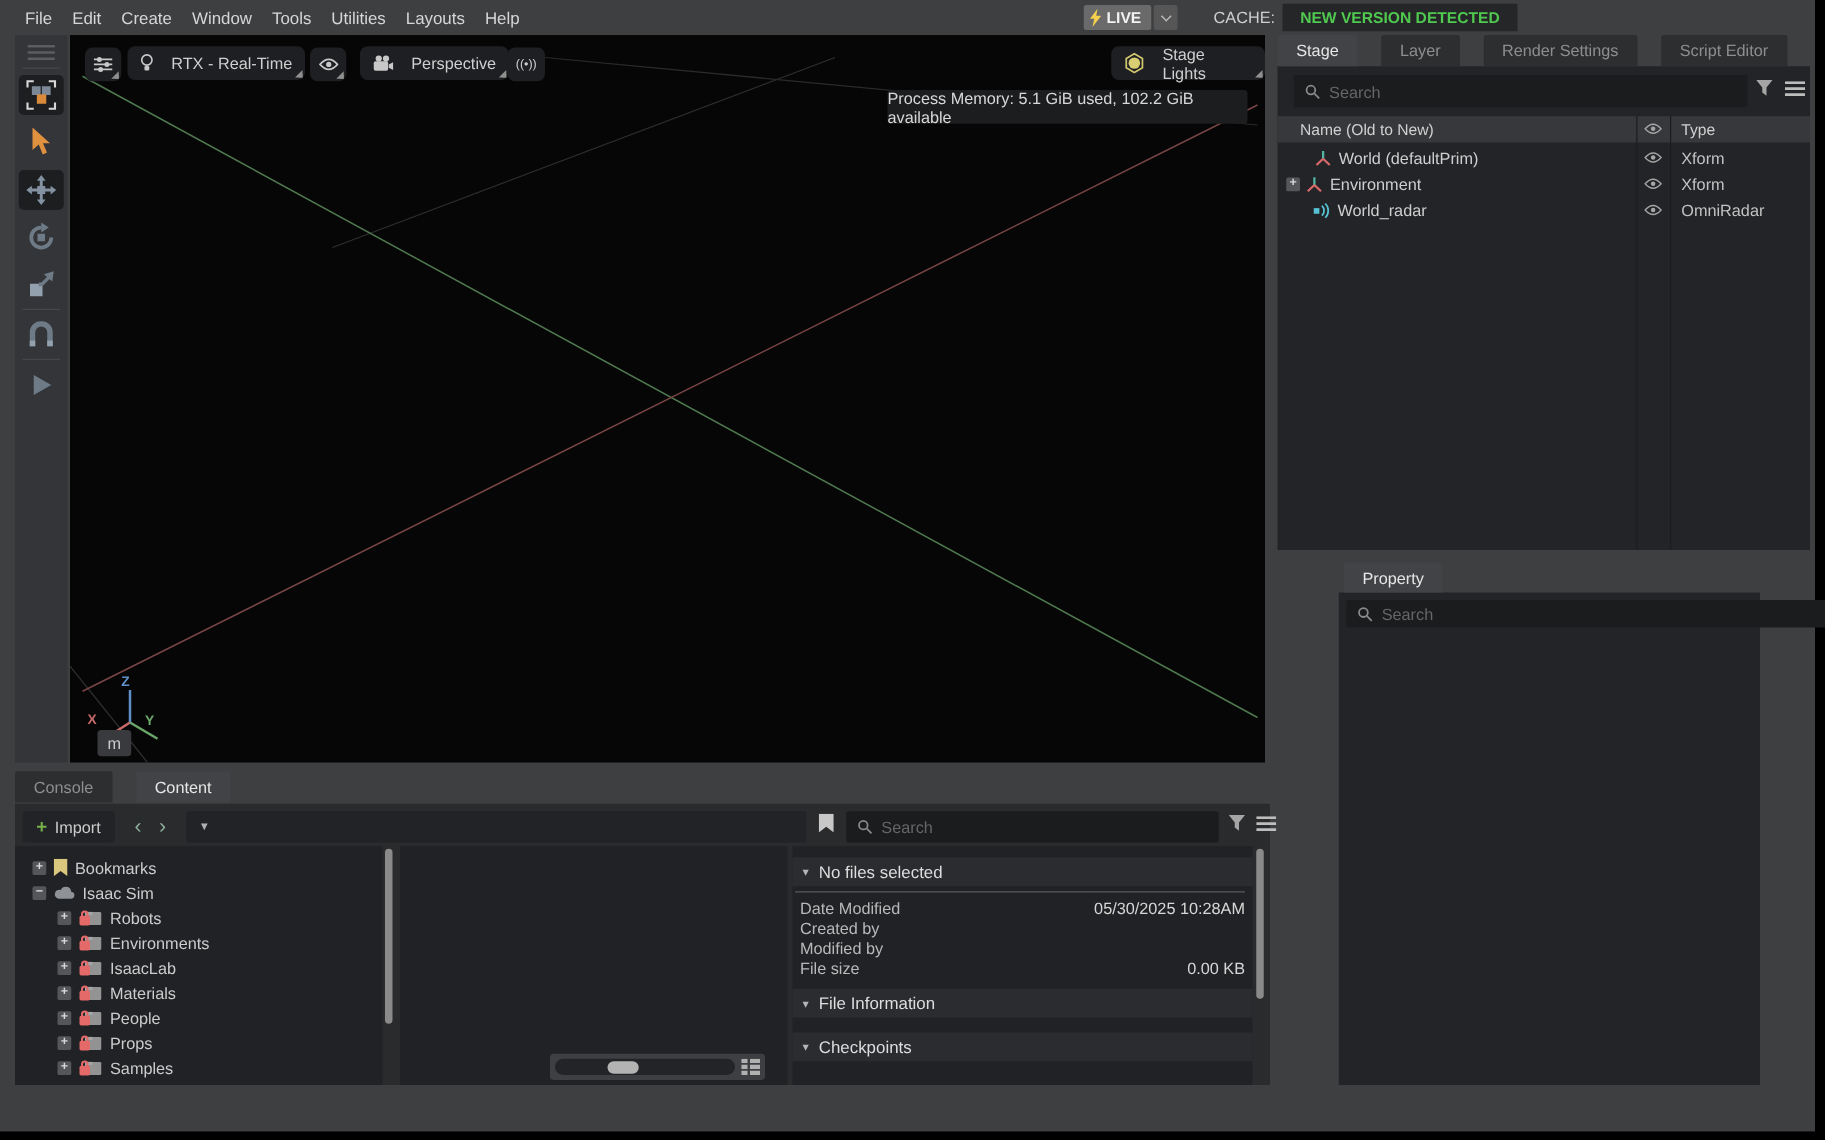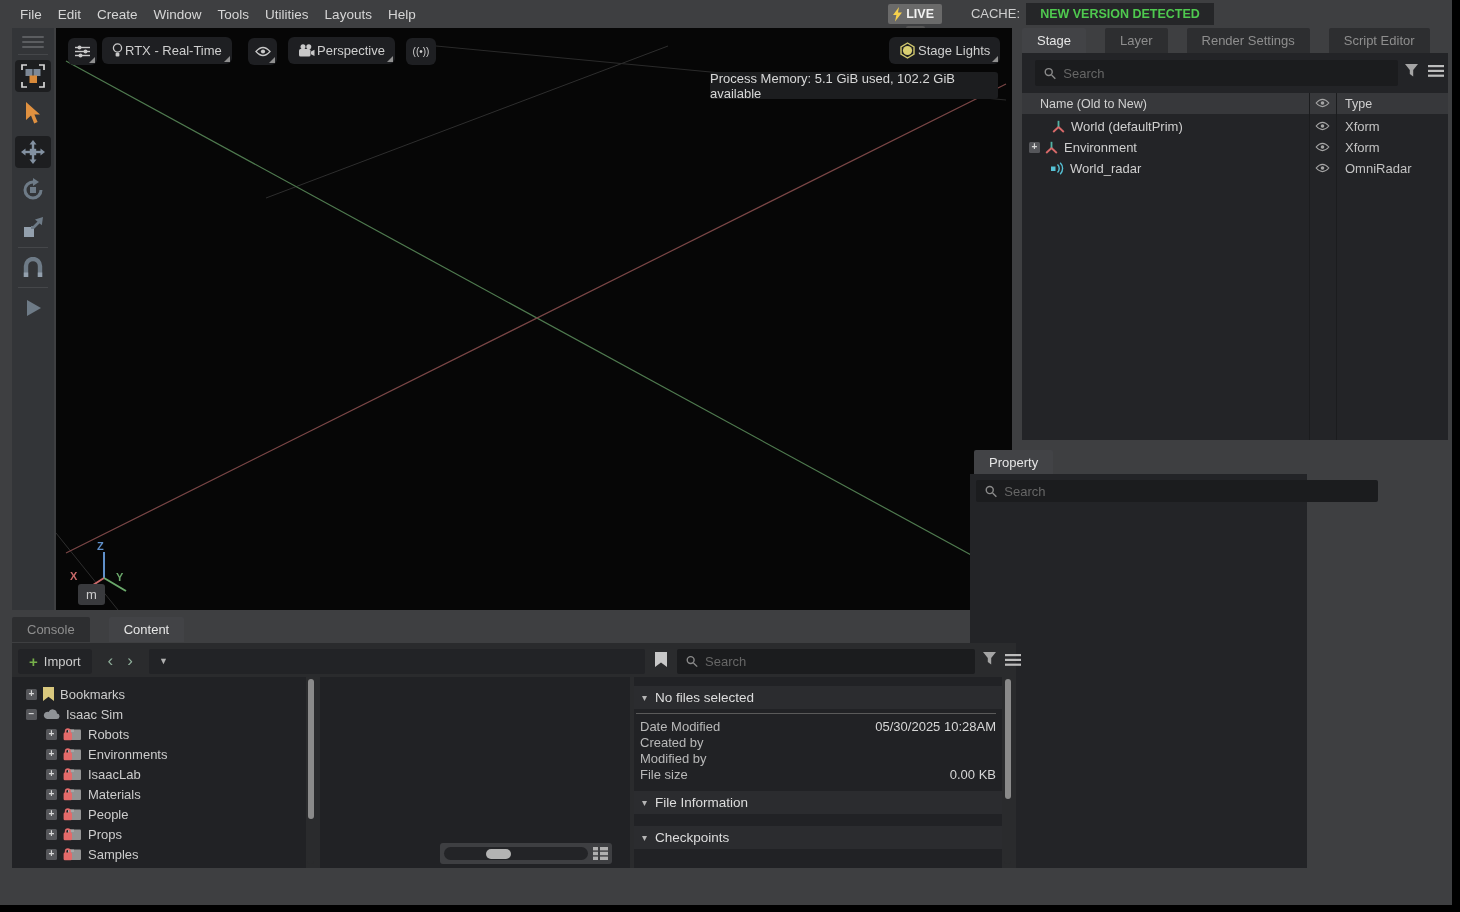--- a/index.html
+++ b/index.html
@@ -5,21 +5,21 @@
   * { box-sizing: border-box; margin: 0; padding: 0; }
   html,body { width:1460px; height:912px; background:#000; overflow:hidden;
               font-family:"Liberation Sans", sans-serif; }
   .abs { position:absolute; }
   #window { position:absolute; left:0; top:0; width:1452px; height:905px; background:#3e3f41; }
 
   
   #menubar { left:0; top:0; width:1232px; height:28px; background:#3e3f41;
              display:flex; align-items:center; color:#d6d6d6; font-size:13.5px; }
   #menubar .menu-item { padding:0 8px; cursor:default; }
-  #live-group { position:absolute; right:290px; top:4px; display:flex; align-items:center; gap:2px;flex-direction:column; }
+  #live-group { position:absolute; right:290px; top:4px; display:flex; align-items:center; gap:2px; }
   #live-btn { background:#6a6a6a; border-radius:2px; height:20px; padding:0 8px 0 5px;
               display:flex; align-items:center; gap:4px; color:#f2f2f2; font-weight:bold; font-size:12.5px; }
   #live-chevron { background:#565656; border-radius:2px; height:20px; width:19px;
                   display:flex; align-items:center; justify-content:center; }
   #live-chevron i { border:solid #c5c5c5; border-width:0 1.6px 1.6px 0; display:inline-block;
                     padding:2.5px; transform:rotate(45deg); margin-top:-3px;}
   #cache-label { position:absolute; right:212px; top:6px; color:#cfcfcf; font-size:13px; }
   #cache-status { position:absolute; right:18px; top:3px; width:188px; height:22px; background:#252628;
                   display:flex; align-items:center; justify-content:center;
                   font-size:12.5px; font-weight:bold; }
@@ -29,21 +29,21 @@
   .tool { position:absolute; left:3px; width:36px; height:32px; display:flex;
           align-items:center; justify-content:center; border-radius:4px; }
   .tool.active { background:#1d1e20; }
   .tb-sep { position:absolute; left:6px; width:30px; height:1px; background:#45474a; }
   #drag-handle { position:absolute; left:10px; top:8px; width:22px; }
   #drag-handle div { height:2px; background:#5b5d60; margin-bottom:3px; border-radius:1px;}
 
   
   #viewport { left:56px; top:28px; width:956px; height:582px; background:#060606; overflow:hidden; }
   .vbtn { position:absolute; height:27px; background:#1e1f22; border-radius:6px; color:#cfcfcf;
-          display:flex; align-items:center; gap:2px; padding:0 10px; font-size:13px; }
+          display:flex; align-items:center; gap:14px; padding:0 10px; font-size:13px; }
   .vbtn.dropdown::after { content:""; position:absolute; right:2px; bottom:2px;
           border:3.5px solid transparent; border-right-color:#8f8f8f; border-bottom-color:#8f8f8f; }
   #memory-tooltip { position:absolute; left:654px; top:44px; width:288px; height:27px; background:#1c1d1f;
           border-radius:3px; color:#d8d8d8; font-size:13px; display:flex; align-items:center; justify-content:center; }
   #unit-badge { position:absolute; left:22px; top:556px; width:27px; height:21px; background:#393a3d;
           border-radius:3px; color:#cccccc; font-size:13px; display:flex; align-items:center; justify-content:center; }
   .axis-label { position:absolute; font-size:11px; font-weight:bold; }
 
   
   .panel-body { background:#232427; position:absolute; }
@@ -65,21 +65,21 @@
   .col-line { position:absolute; width:1px; background:#1b1c1e; top:65px; bottom:0; }
   .srow { position:absolute; left:0; width:426px; height:21px; display:flex; align-items:center;
           color:#cfcfcf; font-size:13px; }
   .srow .expander, .trow .expander { width:11px; height:11px; background:#55565a; color:#d8d8d8;
           font-size:10px; line-height:10px; font-weight:bold; text-align:center; border-radius:1.5px;
           display:inline-block; }
   .srow .type { position:absolute; left:323px; color:#c3c3c3; }
   .srow .eye, #stage-header .eye { position:absolute; left:293px; }
 
   
-  #property-panel { left:970px; top:450px; width:337px; height:418px; }
+  #property-panel { left:1071px; top:450px; width:337px; height:418px; }
 
   
   #content-panel { left:12px; top:617px; width:1004px; height:251px; }
   .column { position:absolute; top:60px; bottom:0; background:#212225; }
   .trow { position:absolute; display:flex; align-items:center; gap:6px; color:#cccccc; font-size:13px; height:20px; }
   .scrollbar { position:absolute; width:7px; background:#2a2b2d; border-radius:3px; }
   .scrollthumb { position:absolute; left:0.5px; width:6px; background:#8a8a8a; border-radius:3px; }
   .sect-header { position:absolute; left:0; width:368px; height:23px; background:#2b2c2f;
                  color:#dddddd; font-size:13.5px; display:flex; align-items:center; gap:8px; padding-left:8px; }
   .sect-header .tri { color:#b5b5b5; font-size:10px; }

